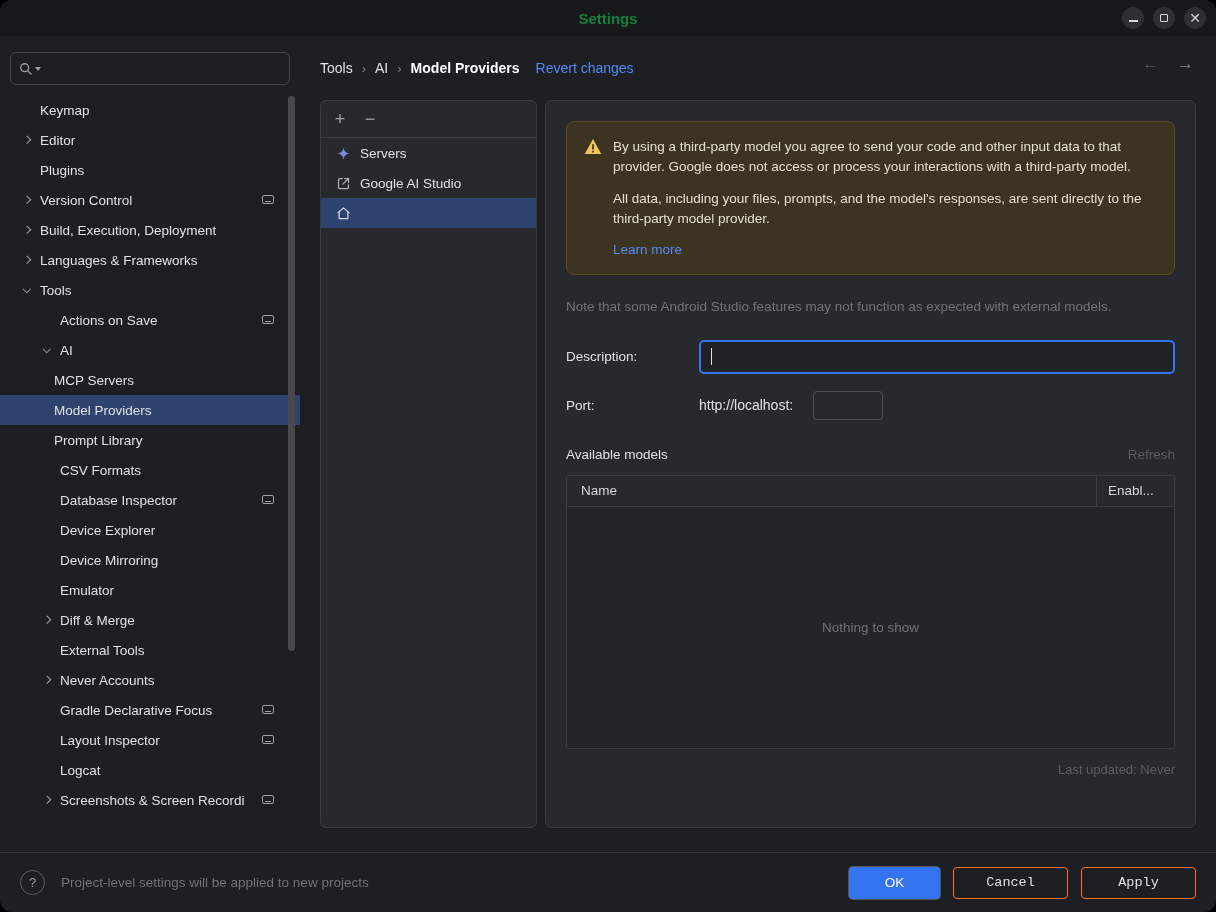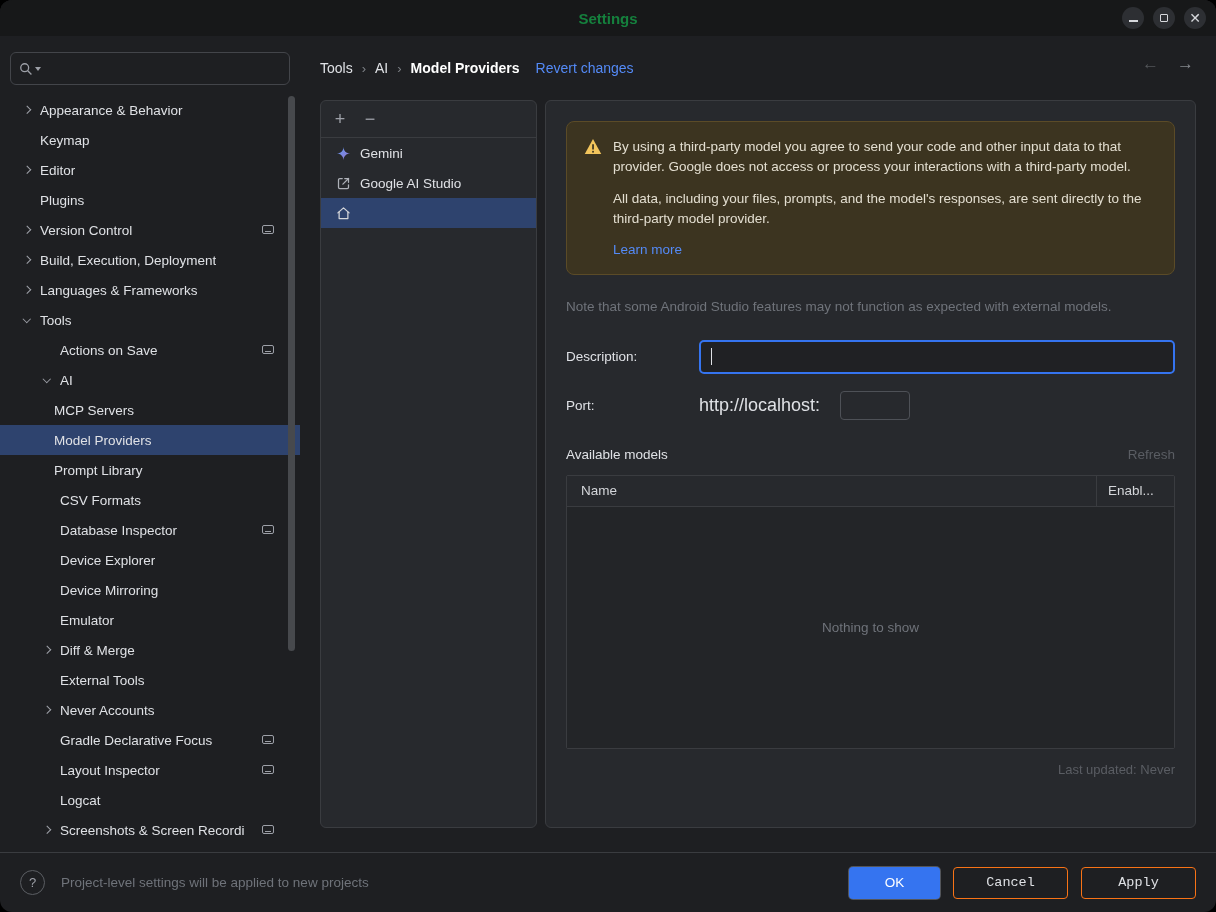--- a/index.html
+++ b/index.html
@@ -68,21 +68,21 @@
   .warn-banner p + p { margin-top:13px; }
   .learn-more { display:inline-block; margin-top:12px; color:#548af7; cursor:pointer; }
   .ext-note { margin-top:24px; color:#6f737a; font-size:13.5px; }
 
   .form-row { display:flex; align-items:center; }
   .form-label { width:133px; flex:0 0 auto; font-size:13.5px; }
   .row-desc { margin-top:26px; }
   .desc-input { flex:1; height:34px; border:2px solid #3574f0; border-radius:5px; background:#202124; display:flex; align-items:center; padding:0 10px; }
   .caret { width:1px; height:17px; background:#dfe1e5; }
   .row-port { margin-top:17px; }
-  .port-prefix { font-size:18px; color:#dfe1e5; }
+  .port-prefix { font-size:14px; color:#dfe1e5; }
   .port-input { width:70px; height:29px; margin-left:20px; border:1px solid #4e5157; border-radius:4px; background:transparent; color:#dfe1e5; padding:0 8px; font-family:inherit; font-size:13px; outline:none; }
 
   .avail-row { margin-top:27px; display:flex; align-items:center; justify-content:space-between;text-align:center; }
   .avail-label { font-size:13.5px; }
   .refresh-label { color:#5a5d63; font-size:13.5px; }
 
   .models-table { margin-top:13px; border:1px solid #3a3c40; height:274px; display:flex; flex-direction:column; border-radius:2px; }
   .mt-header { height:31px; flex:0 0 auto; display:grid; grid-template-columns:1fr 78px; border-bottom:1px solid #3a3c40; background:#27292d; }
   .mt-header > div { display:flex; align-items:center; padding-left:14px; color:#d4d6da; font-size:13.5px; }
   .mt-header .col-enabled { border-left:1px solid #3a3c40; padding-left:11px; }
@@ -125,26 +125,20 @@
         <svg width="14" height="14" viewBox="0 0 16 16" fill="none" stroke="#9da0a8" stroke-width="1.5">
             <circle cx="6.5" cy="6.5" r="4.5"></circle>
             <path d="M10 10l4.2 4.2"></path>
           </svg>
         <span class="search-caret"></span>
         <input class="search-input" type="text" style="">
       </div>
 
       <div class="tree">
         <div class="tree-item lvl0">
-            <span class="chev">
-              <i></i>
-            </span>
-            <span class="tree-label">Appearance &amp; Behavior</span>
-          </div>
-        <div class="tree-item lvl0">
             <span class="chev"></span>
             <span class="tree-label">Keymap</span>
           </div>
         <div class="tree-item lvl0">
             <span class="chev">
               <i></i>
             </span>
             <span class="tree-label">Editor</span>
           </div>
         <div class="tree-item lvl0">
@@ -283,21 +277,21 @@
           <div class="provider-row">
             <svg width="15" height="15" viewBox="0 0 24 24">
                 <defs>
                   <linearGradient id="gg" x1="0" y1="0" x2="1" y2="1">
                     <stop offset="0" stop-color="#5d9df5"></stop>
                     <stop offset="1" stop-color="#9b72cb"></stop>
                   </linearGradient>
                 </defs>
                 <path d="M12 1C12 7.5 7.5 12 1 12C7.5 12 12 16.5 12 23C12 16.5 16.5 12 23 12C16.5 12 12 7.5 12 1Z" fill="url(#gg)"></path>
               </svg>
-            <span>Gemini</span>
+            <span>Servers</span>
           </div>
           <div class="provider-row">
             <svg width="15" height="15" viewBox="0 0 24 24" fill="none" stroke="#aeb1b8" stroke-width="2" stroke-linecap="round" stroke-linejoin="round">
                 <path d="M10 4H6a2 2 0 0 0-2 2v12a2 2 0 0 0 2 2h12a2 2 0 0 0 2-2v-4"></path>
                 <path d="M14 4h6v6"></path>
                 <path d="M20 4l-9 9"></path>
               </svg>
             <span>Google AI Studio</span>
           </div>
           <div class="provider-row selected">

